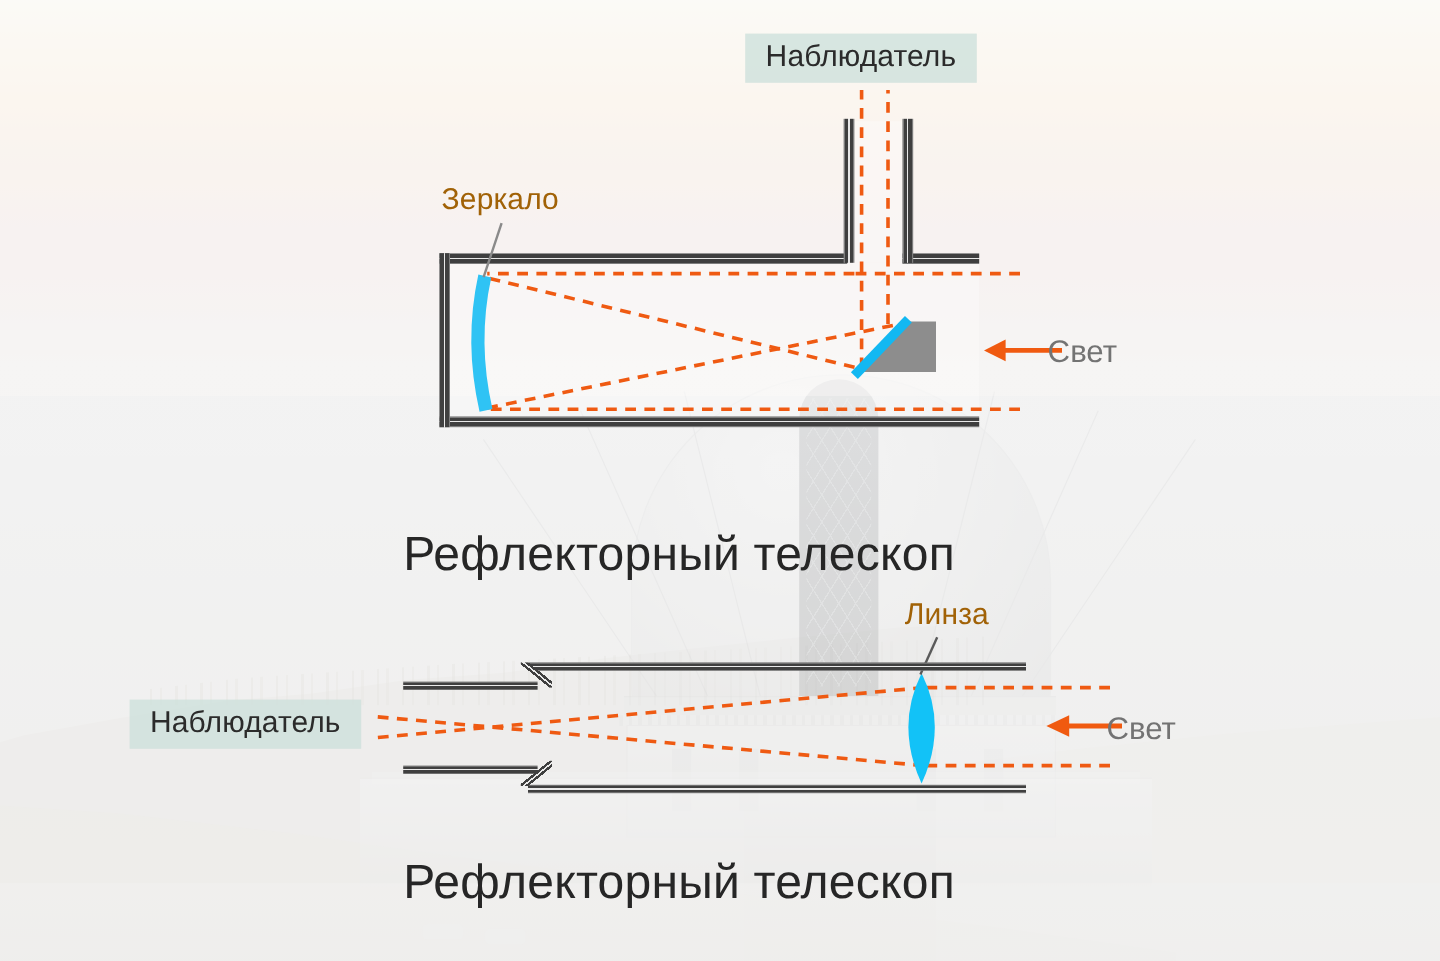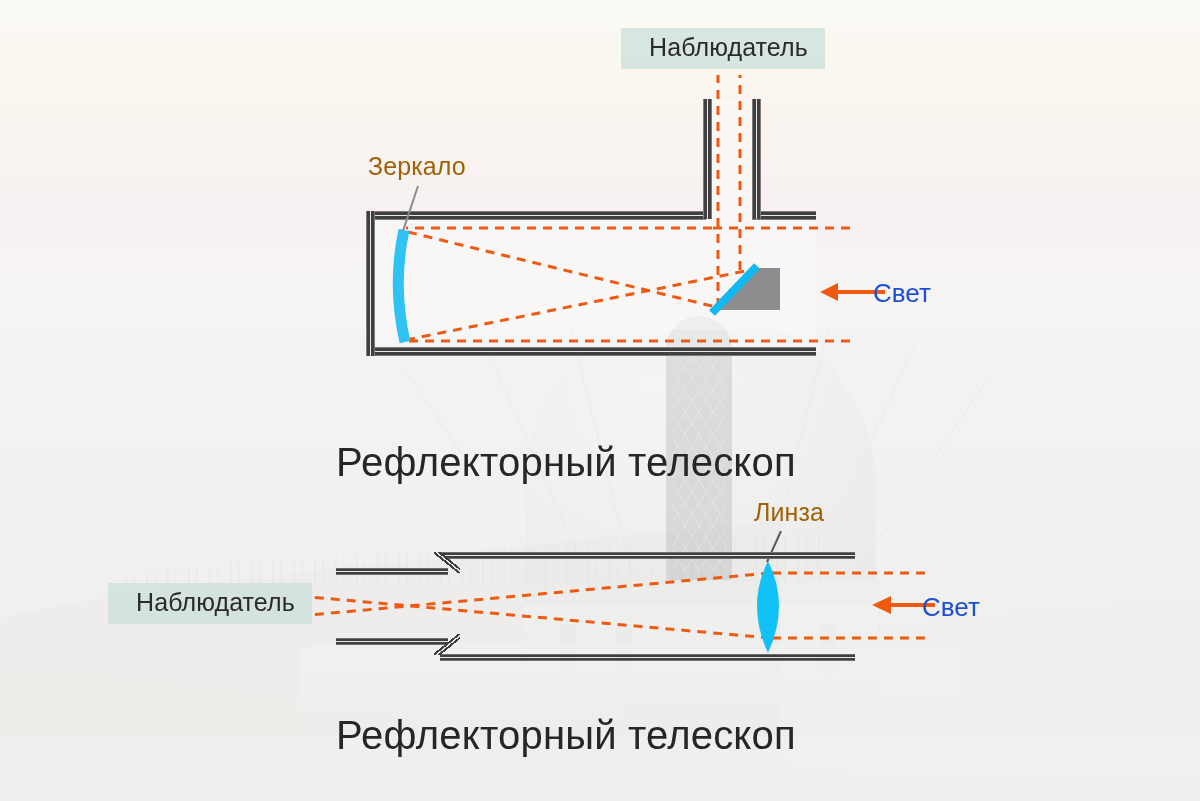--- a/index.html
+++ b/index.html
@@ -128,28 +128,28 @@
   .wall-thin{height:7px;
     background:linear-gradient(180deg,#6f6f6f 0 1px,#3f3f3f 1px 3px,#eaeaea 3px 4px,#3f3f3f 4px 6px,#6f6f6f 6px 7px);
   }
   .tube-fill{position:absolute;background:rgba(255,255,255,.30);}
 
   .label{
     position:absolute;font-size:25px;color:#2b2b2b;white-space:nowrap;
     letter-spacing:.1px;
   }
   .label-box{
-    padding:5px 17px 7px 28px;background:rgba(205,224,219,.78);
+    padding:5px 17px 7px 17px;background:rgba(205,224,219,.78);
   }
   .label-plain{font-size:25px;color:#a16207;}
   .title{
     position:absolute;font-size:40px;color:#262626;white-space:nowrap;letter-spacing:.2px;
   }
   .light-label{
-    position:absolute;font-size:26px;color:#1d4ed8;white-space:nowrap;text-align:center;
+    position:absolute;font-size:26px;color:#737373;white-space:nowrap;text-align:center;
   }
   svg{position:absolute;left:0;top:0;overflow:visible;}
 </style>
 </head>
 <body>
 
 <div id="stage">
 
   <div class="bg">
     <div class="bg-sky"></div>

